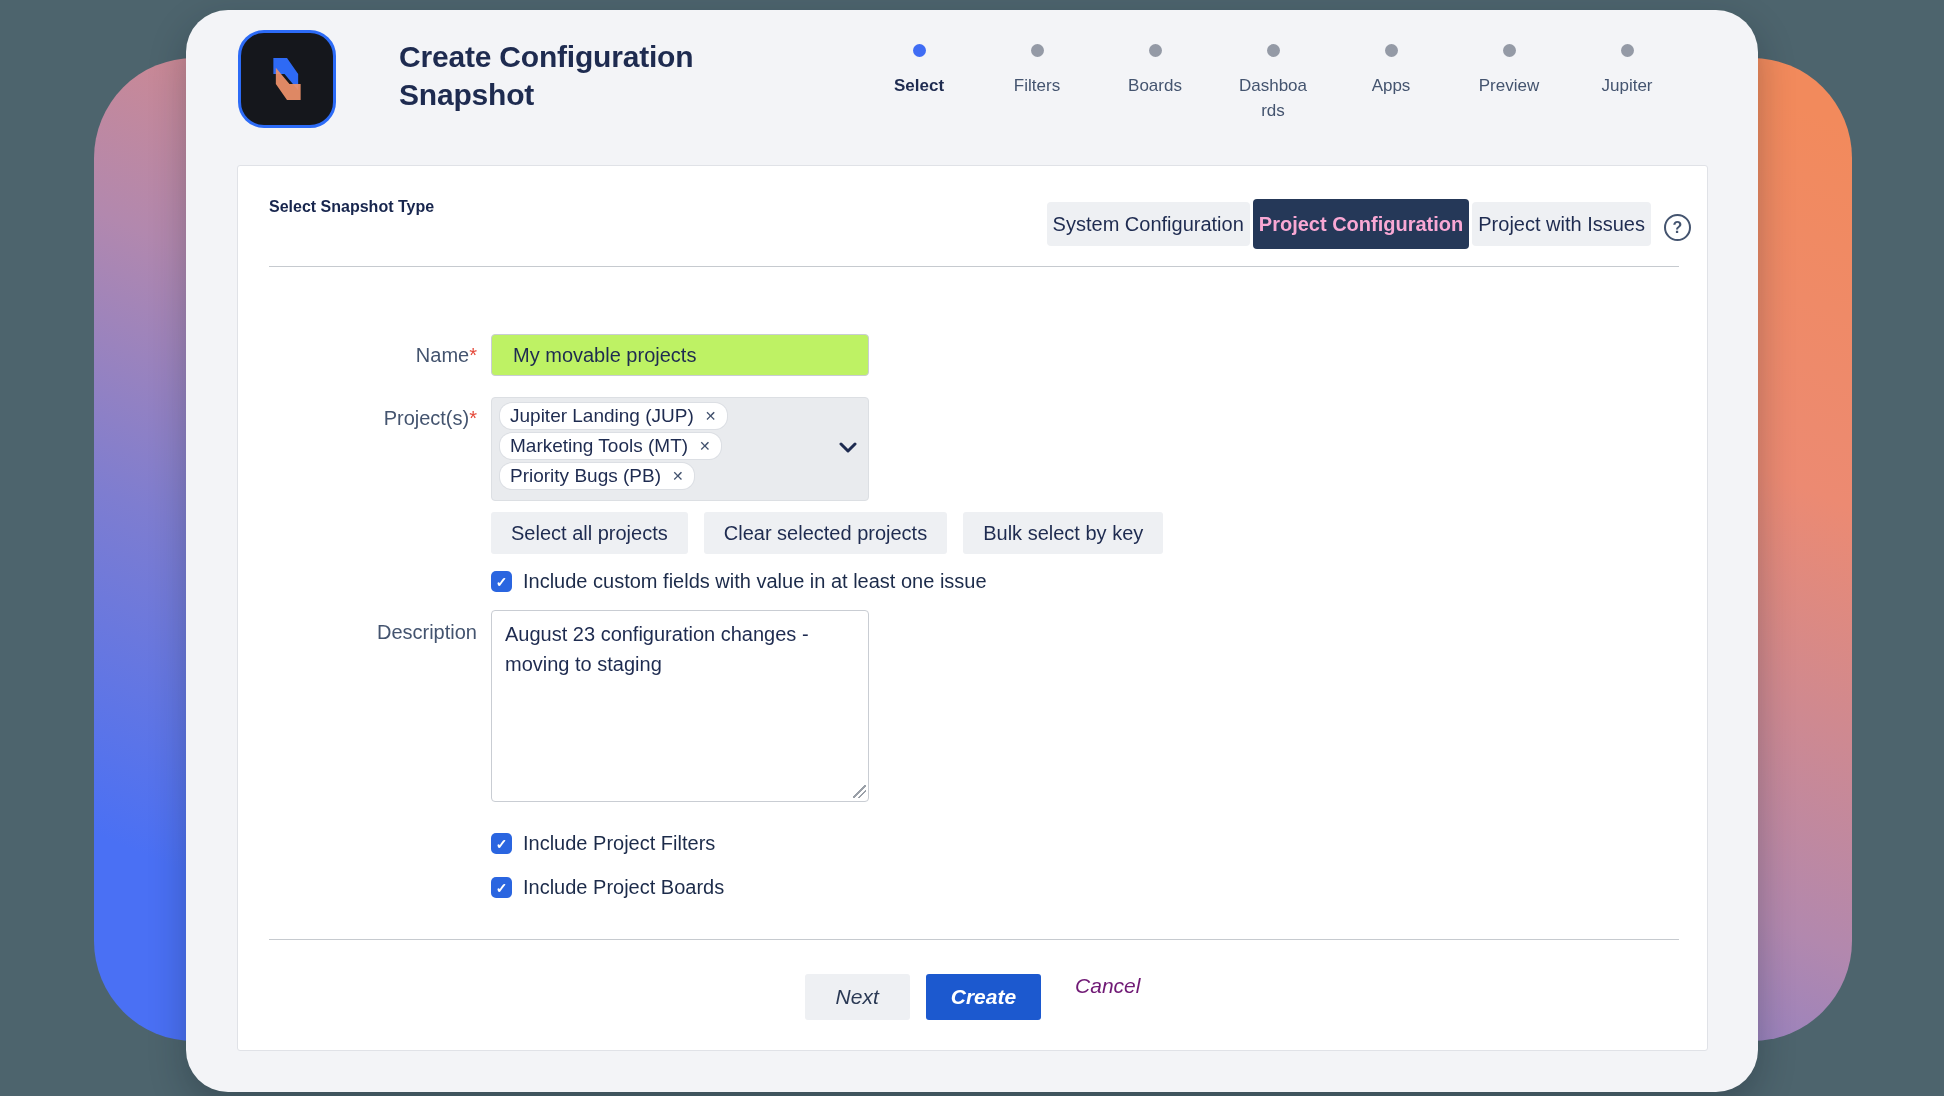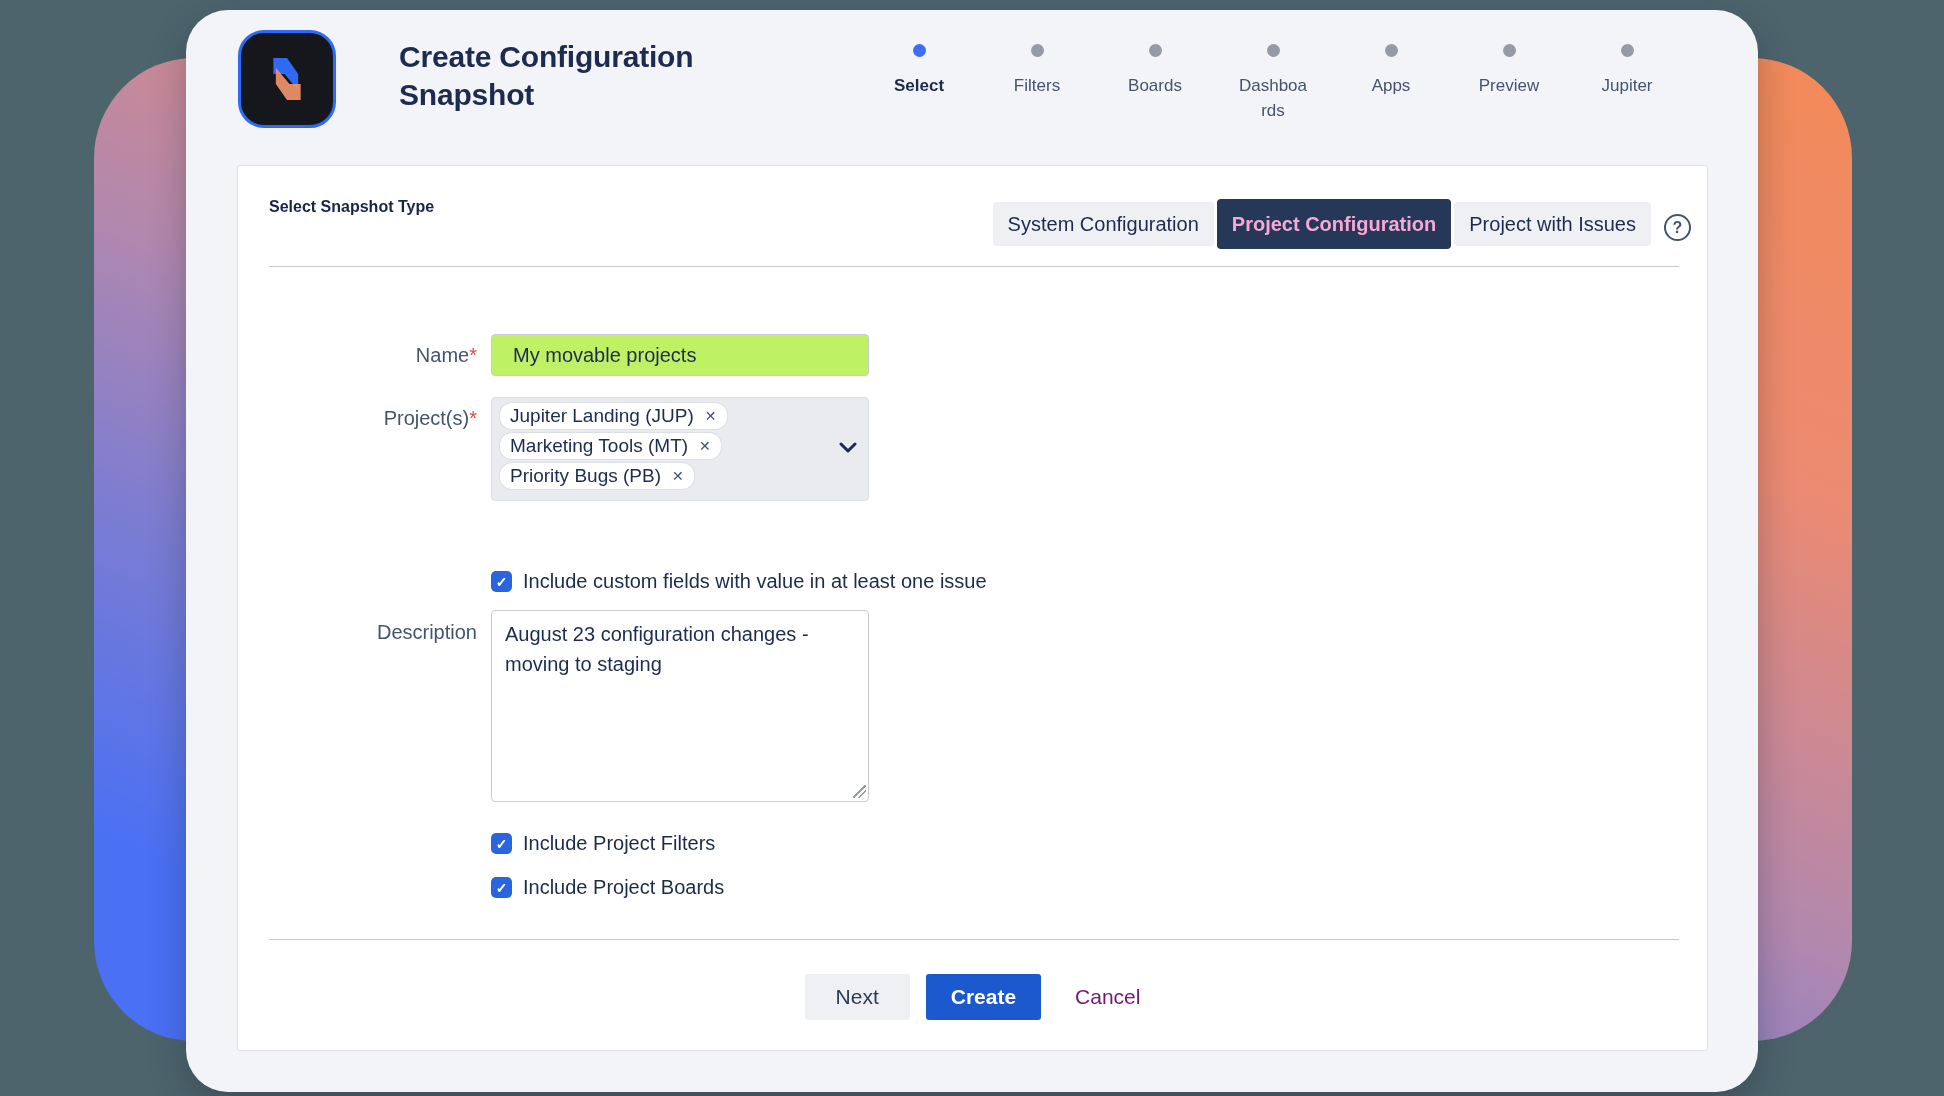--- a/index.html
+++ b/index.html
@@ -27,21 +27,21 @@
     color:#44546f; word-break:break-all; }
   .step.active .step-dot { background:#3f6cf4; }
   .step.active .step-label { color:#1e2b50; font-weight:700; }
 
   
   .panel { position:absolute; left:51px; top:155px; width:1471px; height:886px;
     background:#ffffff; border:1px solid #e0e2e7; border-radius:3px; }
   .panel-heading { position:absolute; left:31px; top:32px; font-size:16px;
     font-weight:700; color:#17254d; }
   .type-tabs { position:absolute; right:56px; top:33px; display:flex; gap:3px; align-items:center; height:50px; }
-  .type-tab { height:44px; display:flex; align-items:center; padding:0 15px;
+  .type-tab { height:44px; display:flex; align-items:center; padding:0 6px;
     background:#eef0f3; color:#1e2b50; font-size:20px; border-radius:4px; cursor:pointer; }
   .type-tab.selected { height:50px; background:#253858; color:#f9a8d4; font-weight:700; }
   .help { position:absolute; right:16px; top:48px; width:27px; height:27px; border-radius:50%;
     border:2px solid #44546f; color:#44546f; font-size:16px; font-weight:700;
     display:flex; align-items:center; justify-content:center; cursor:pointer; }
   .divider { position:absolute; left:31px; right:28px; height:1px; background:#c6cacf; }
   .div-top { top:100px; } .div-bottom { top:773px; }
 
   
   .flabel { position:absolute; left:0; width:239px; text-align:right;
@@ -77,21 +77,21 @@
   .lbl-desc { top:455px; }
   .desc-wrap { position:absolute; left:253px; top:444px; width:378px; height:192px; }
   .desc-wrap textarea { width:100%; height:100%; resize:none; border:1px solid #c9cdd3;
     border-radius:4px; background:#fff; padding:8px 13px; font-size:20px; line-height:30px;
     color:#1e2b50; font-family:"Liberation Sans", sans-serif; }
   .grip { position:absolute; right:3px; bottom:4px; width:13px; height:13px; pointer-events:none;
     background:
       linear-gradient(135deg, transparent 0 46%, #9aa0a8 46% 54%, transparent 54% 66%, #9aa0a8 66% 74%, transparent 74%); }
 
   .footer { position:absolute; left:0; right:0; top:808px; display:flex;
-    justify-content:center; align-items:center; }
+    justify-content:center; align-items:flex-start;font-style:italic; }
   .btn-next { height:46px; padding:0 31px; background:#eef0f3; border-radius:3px;
     display:flex; align-items:center; font-size:21px; color:#2b3a55; cursor:pointer; }
   .btn-create { height:46px; padding:0 25px; background:#1c59cf; border-radius:3px;
     display:flex; align-items:center; font-size:21px; font-weight:700; color:#fff;
     margin-left:16px; cursor:pointer; }
   .link-cancel { margin-left:34px; font-size:21px; color:#701a75; cursor:pointer; }
 </style>
 </head>
 <body>
 
@@ -167,20 +167,25 @@
       </div>
       <div class="chip">
         <span>Priority Bugs (PB)</span>
         <span class="chip-x">✕</span>
       </div>
       <svg class="ms-chevron" width="18" height="11" viewBox="0 0 18 11">
         <polyline points="2,2 9,9 16,2" fill="none" stroke="#1e2b50" stroke-width="3" stroke-linecap="round" stroke-linejoin="round"></polyline>
       </svg>
     </div>
 
+    <div class="proj-actions">
+      <div class="gray-btn">Select all projects</div>
+      <div class="gray-btn">Clear selected projects</div>
+      <div class="gray-btn">Bulk select by key</div>
+    </div>
 
     <div class="check-row row-custom">
       <span class="cb">✓</span>
       <span class="cb-label">Include custom fields with value in at least one issue</span>
     </div>
 
     <div class="flabel lbl-desc">Description</div>
     <div class="desc-wrap">
       <textarea style="">August 23 configuration changes - moving to staging</textarea>
       <div class="grip"></div>

